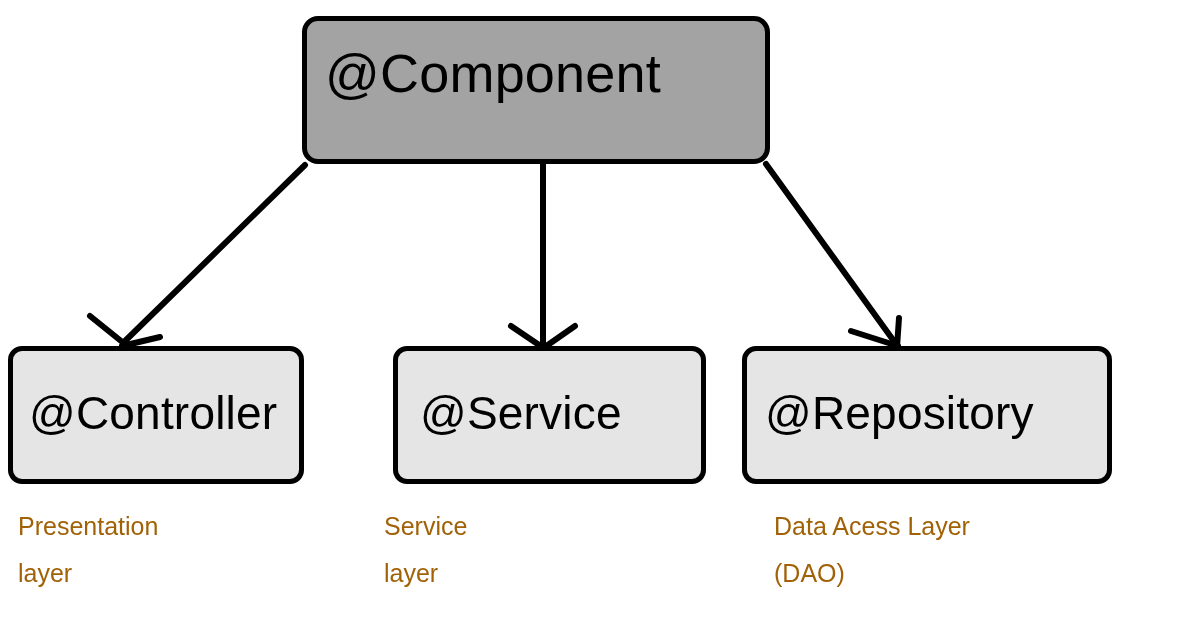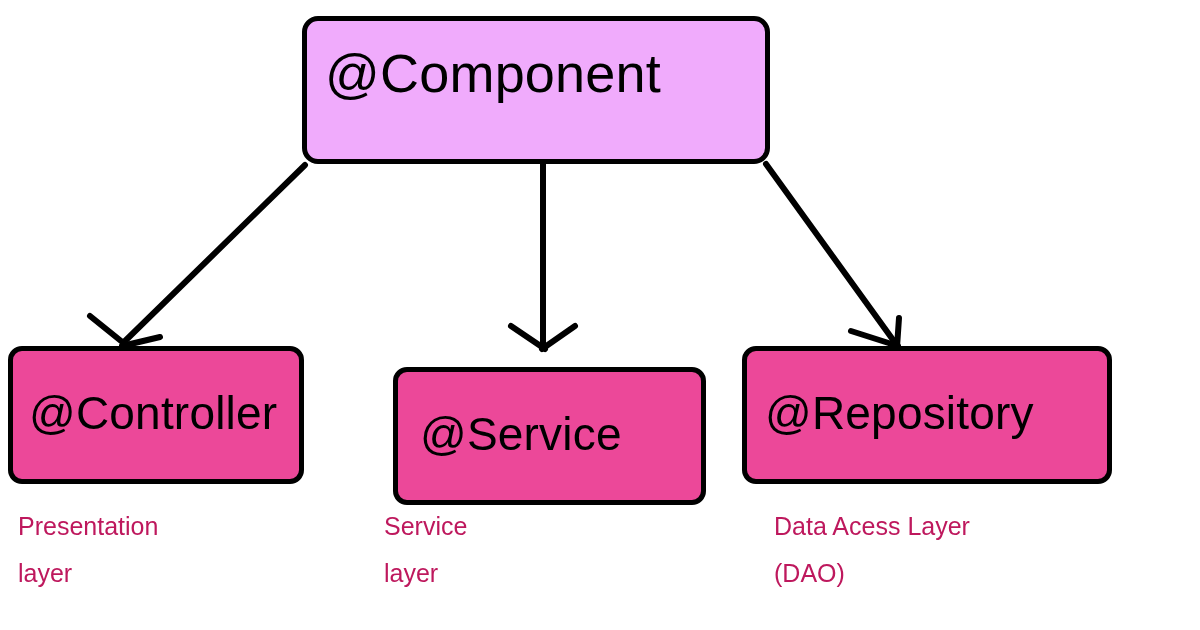--- a/index.html
+++ b/index.html
@@ -35,52 +35,52 @@
     font-weight: 400;
     letter-spacing: 0.2px;
   }
 
   
   #node-component {
     left: 302px;
     top: 16px;
     width: 468px;
     height: 148px;
-    background: #f0abfc;
+    background: #a3a3a3;
     border-radius: 16px;
   }
   #node-component .node-label {
     font-size: 54px;
     padding-left: 18px;
     margin-top: -34px;
   }
 
   
   .leaf {
     top: 346px;
     height: 138px;
-    background: #ec4899;
+    background: #e5e5e5;
   }
   #node-controller { left: 8px;   width: 296px; }
-  #node-service    { left: 393px; width: 313px; margin-top: 21px; }
+  #node-service    { left: 393px; width: 313px; }
   #node-repository { left: 742px; width: 370px; }
 
   .leaf .node-label {
     font-size: 46px;
     padding-left: 18px;
     margin-top: -4px;
   }
   #node-controller .node-label { padding-left: 16px; }
   #node-service    .node-label { padding-left: 22px; }
   #node-repository .node-label { }
 
   
   .caption {
     position: absolute;
-    color: #be185d;
+    color: #a16207;
     font-size: 25px;
     line-height: 47px;
     white-space: pre-line;
   }
   #caption-controller { left: 18px;  top: 503px; }
   #caption-service    { left: 384px; top: 503px; }
   #caption-repository { left: 774px; top: 503px; }
 </style>
 </head>
 <body>

